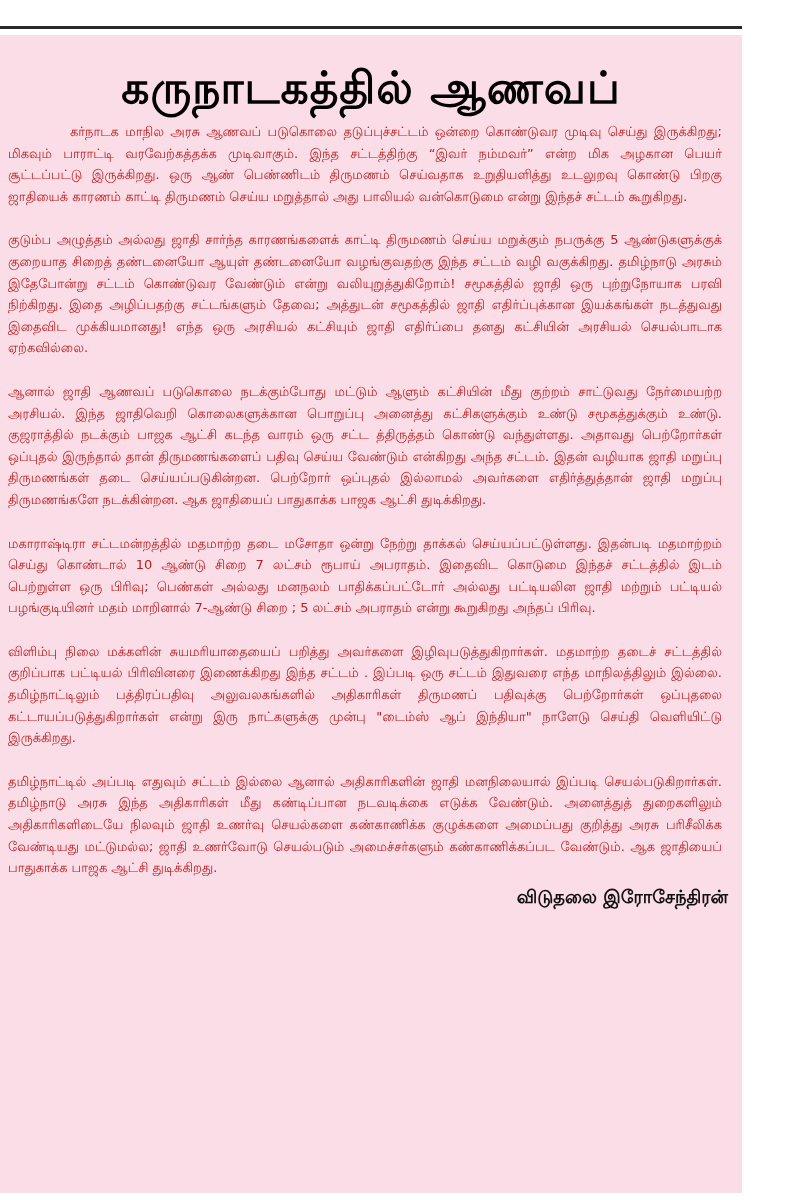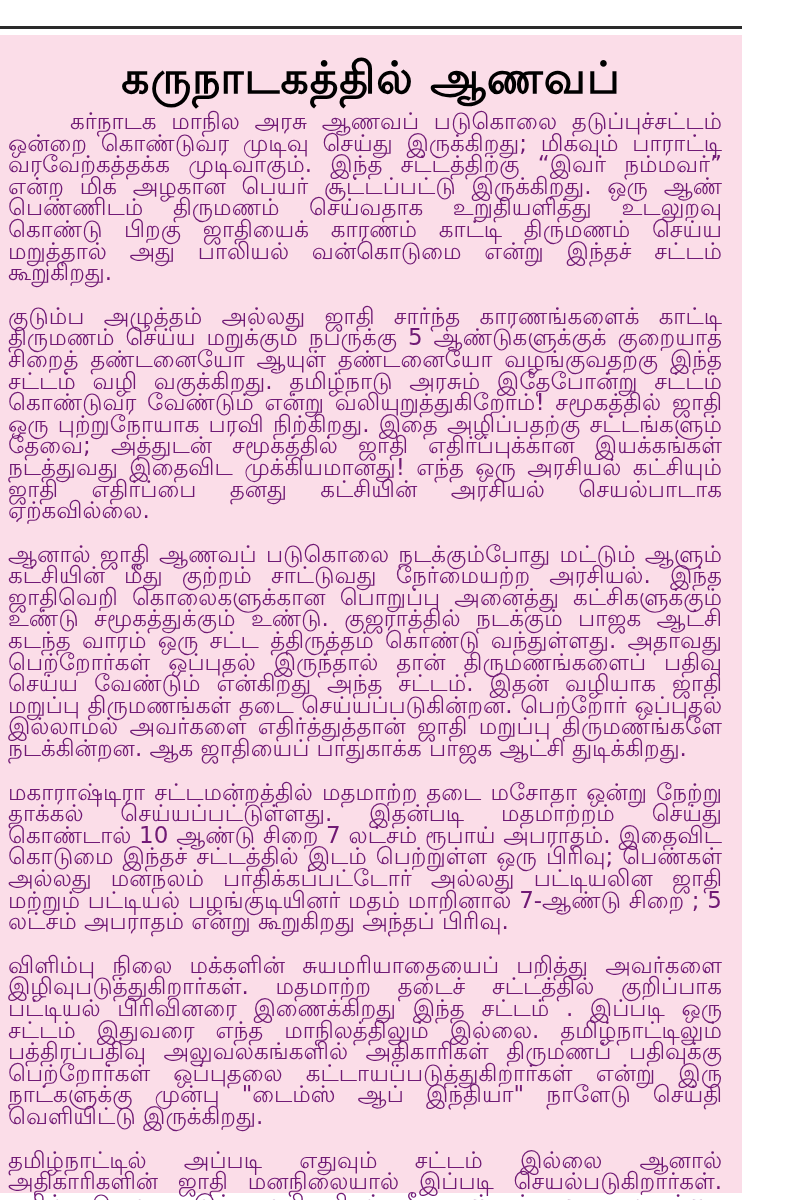--- a/index.html
+++ b/index.html
@@ -1,21 +1,21 @@
 <!DOCTYPE html>
 <html><head>
   <meta charset="utf-8">
   <style>
     html, body { margin:0; padding:0; background:#ffffff; }
     body { width:793px; height:1200px; position:relative; overflow:hidden; font-family:"DejaVu Sans", sans-serif; color:#111; }
     .top-rule { position:absolute; left:0; top:26px; width:742px; height:3px; background:#2a2a2a; }
     .panel { position:absolute; left:0; top:35px; width:742px; height:1158px; background:#fbdde8; box-sizing:border-box; padding:0 8px 0 8px; }
-    .title { text-align:center; font-weight:bold; font-size:44px; line-height:54px; margin:16px 0 6px 0; color:#000; letter-spacing:1px; }
+    .title { text-align:center; font-weight:bold; font-size:44px; line-height:54px; margin:26px 0 6px 0; color:#000; letter-spacing:1px; }
     .title div { white-space:nowrap; }
-    .para { font-size:23px; line-height:21.6px; text-align:justify; margin:0 12px 22px 0; color:#701a75; }
+    .para { font-size:13px; line-height:21.6px; text-align:justify; margin:0 12px 22px 0; color:#b91c1c; }
     .para.first { text-indent:62px; }
     .sig { text-align:right; font-weight:bold; font-size:18px; line-height:24px; padding-right:6px; margin-top:-16px; }
   </style>
 </head>
 <body>
 
 <div class="top-rule"></div>
 
 <div class="panel">
   <div class="title">
@@ -23,14 +23,15 @@
   </div>
 
   <p class="para first">கர்நாடக மாநில அரசு ஆணவப் படுகொலை தடுப்புச்சட்டம் ஒன்றை கொண்டுவர முடிவு செய்து இருக்கிறது; மிகவும் பாராட்டி வரவேற்கத்தக்க முடிவாகும். இந்த சட்டத்திற்கு “இவர் நம்மவர்” என்ற மிக அழகான பெயர் சூட்டப்பட்டு இருக்கிறது. ஒரு ஆண் பெண்ணிடம் திருமணம் செய்வதாக உறுதியளித்து உடலுறவு கொண்டு பிறகு ஜாதியைக் காரணம் காட்டி திருமணம் செய்ய மறுத்தால் அது பாலியல் வன்கொடுமை என்று இந்தச் சட்டம் கூறுகிறது.</p>
   <p class="para">குடும்ப அழுத்தம் அல்லது ஜாதி சார்ந்த காரணங்களைக் காட்டி திருமணம் செய்ய மறுக்கும் நபருக்கு 5 ஆண்டுகளுக்குக் குறையாத சிறைத் தண்டனையோ ஆயுள் தண்டனையோ வழங்குவதற்கு இந்த சட்டம் வழி வகுக்கிறது. தமிழ்நாடு அரசும் இதேபோன்று சட்டம் கொண்டுவர வேண்டும் என்று வலியுறுத்துகிறோம்! சமூகத்தில் ஜாதி ஒரு புற்றுநோயாக பரவி நிற்கிறது. இதை அழிப்பதற்கு சட்டங்களும் தேவை; அத்துடன் சமூகத்தில் ஜாதி எதிர்ப்புக்கான இயக்கங்கள் நடத்துவது இதைவிட முக்கியமானது! எந்த ஒரு அரசியல் கட்சியும் ஜாதி எதிர்ப்பை தனது கட்சியின் அரசியல் செயல்பாடாக ஏற்கவில்லை.</p>
   <p class="para">ஆனால் ஜாதி ஆணவப் படுகொலை  நடக்கும்போது மட்டும் ஆளும் கட்சியின் மீது குற்றம் சாட்டுவது நேர்மையற்ற அரசியல். இந்த ஜாதிவெறி கொலைகளுக்கான பொறுப்பு அனைத்து கட்சிகளுக்கும் உண்டு சமூகத்துக்கும் உண்டு. குஜராத்தில் நடக்கும் பாஜக ஆட்சி கடந்த வாரம் ஒரு சட்ட த்திருத்தம் கொண்டு வந்துள்ளது. அதாவது பெற்றோர்கள் ஒப்புதல் இருந்தால் தான் திருமணங்களைப் பதிவு செய்ய வேண்டும் என்கிறது அந்த சட்டம். இதன் வழியாக ஜாதி மறுப்பு திருமணங்கள் தடை செய்யப்படுகின்றன. பெற்றோர் ஒப்புதல் இல்லாமல் அவர்களை எதிர்த்துத்தான் ஜாதி மறுப்பு திருமணங்களே நடக்கின்றன. ஆக ஜாதியைப் பாதுகாக்க பாஜக ஆட்சி துடிக்கிறது.</p>
   <p class="para">மகாராஷ்டிரா சட்டமன்றத்தில் மதமாற்ற தடை மசோதா ஒன்று நேற்று தாக்கல் செய்யப்பட்டுள்ளது. இதன்படி மதமாற்றம் செய்து கொண்டால் 10 ஆண்டு சிறை 7 லட்சம் ரூபாய் அபராதம். இதைவிட கொடுமை இந்தச் சட்டத்தில் இடம் பெற்றுள்ள ஒரு பிரிவு; பெண்கள் அல்லது மனநலம் பாதிக்கப்பட்டோர் அல்லது பட்டியலின ஜாதி மற்றும் பட்டியல் பழங்குடியினர் மதம் மாறினால் 7-ஆண்டு சிறை ; 5 லட்சம் அபராதம் என்று கூறுகிறது அந்தப் பிரிவு.</p>
   <p class="para">விளிம்பு நிலை மக்களின் சுயமரியாதையைப் பறித்து அவர்களை இழிவுபடுத்துகிறார்கள். மதமாற்ற தடைச் சட்டத்தில் குறிப்பாக பட்டியல் பிரிவினரை இணைக்கிறது இந்த சட்டம் . இப்படி ஒரு சட்டம் இதுவரை எந்த மாநிலத்திலும் இல்லை. தமிழ்நாட்டிலும் பத்திரப்பதிவு அலுவலகங்களில் அதிகாரிகள் திருமணப் பதிவுக்கு பெற்றோர்கள் ஒப்புதலை கட்டாயப்படுத்துகிறார்கள் என்று இரு நாட்களுக்கு முன்பு "டைம்ஸ் ஆப் இந்தியா" நாளேடு செய்தி வெளியிட்டு இருக்கிறது.</p>
   <p class="para">தமிழ்நாட்டில் அப்படி எதுவும் சட்டம் இல்லை ஆனால் அதிகாரிகளின் ஜாதி மனநிலையால் இப்படி செயல்படுகிறார்கள். தமிழ்நாடு அரசு இந்த அதிகாரிகள் மீது கண்டிப்பான நடவடிக்கை எடுக்க வேண்டும். அனைத்துத் துறைகளிலும் அதிகாரிகளிடையே நிலவும் ஜாதி உணர்வு செயல்களை கண்காணிக்க குழுக்களை அமைப்பது குறித்து அரசு பரிசீலிக்க வேண்டியது மட்டுமல்ல; ஜாதி உணர்வோடு செயல்படும் அமைச்சர்களும் கண்காணிக்கப்பட வேண்டும். ஆக ஜாதியைப் பாதுகாக்க பாஜக ஆட்சி துடிக்கிறது.</p>
 
   <div class="sig">
+    <div>விடுதலை இரோசேந்திரன்</div>
   </div>
 </div>
 
 </body></html>

